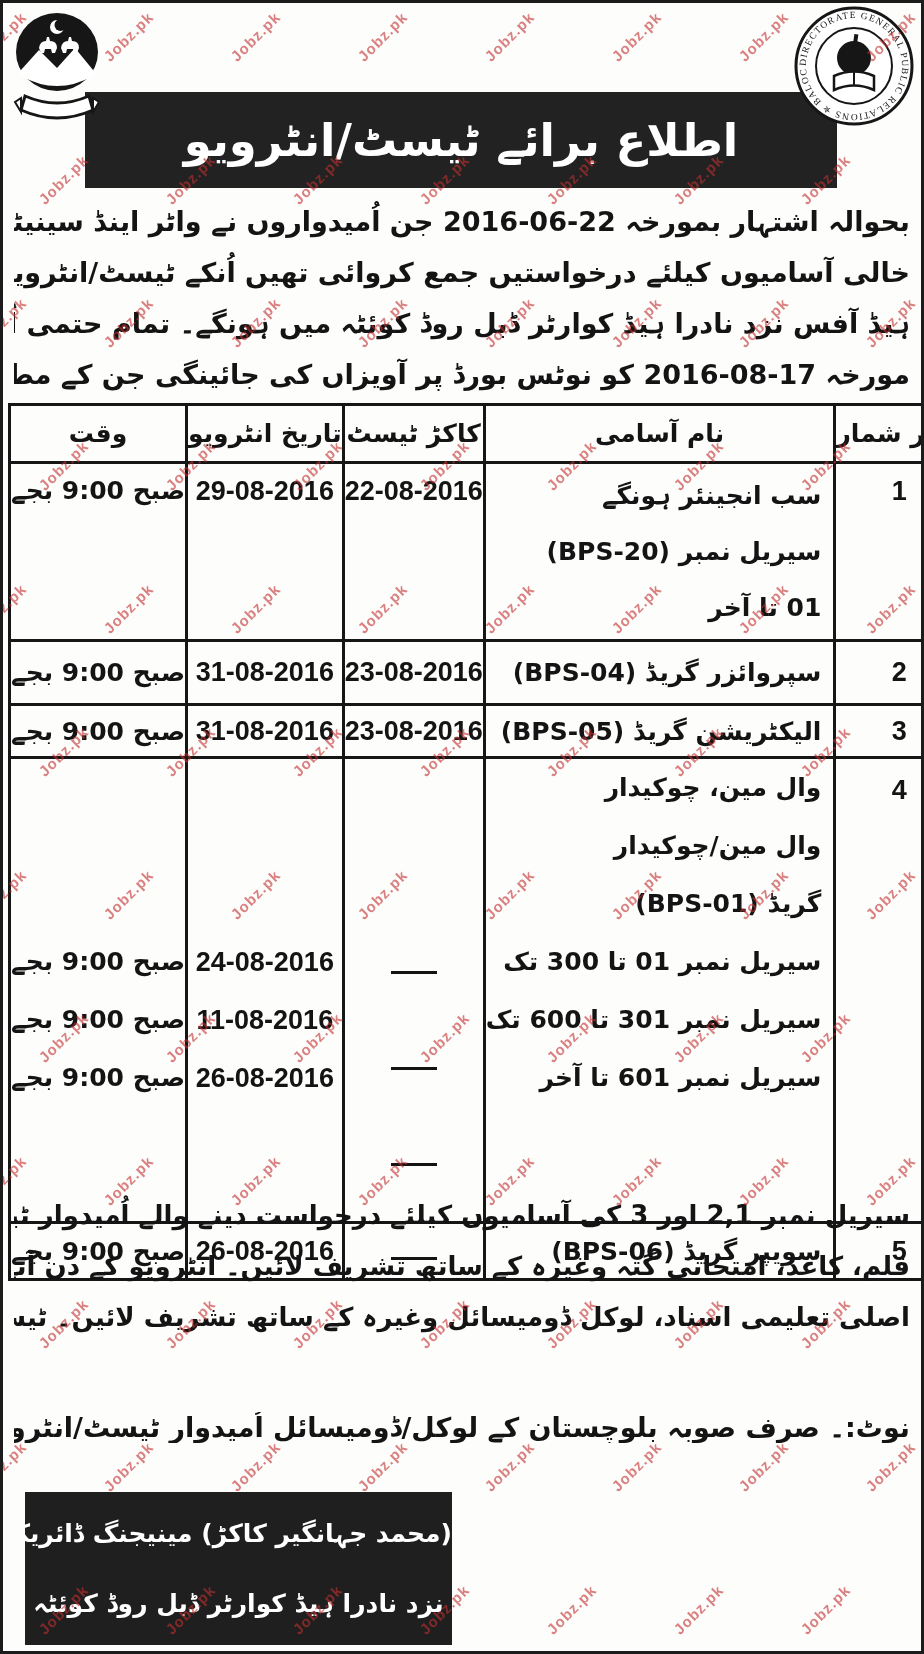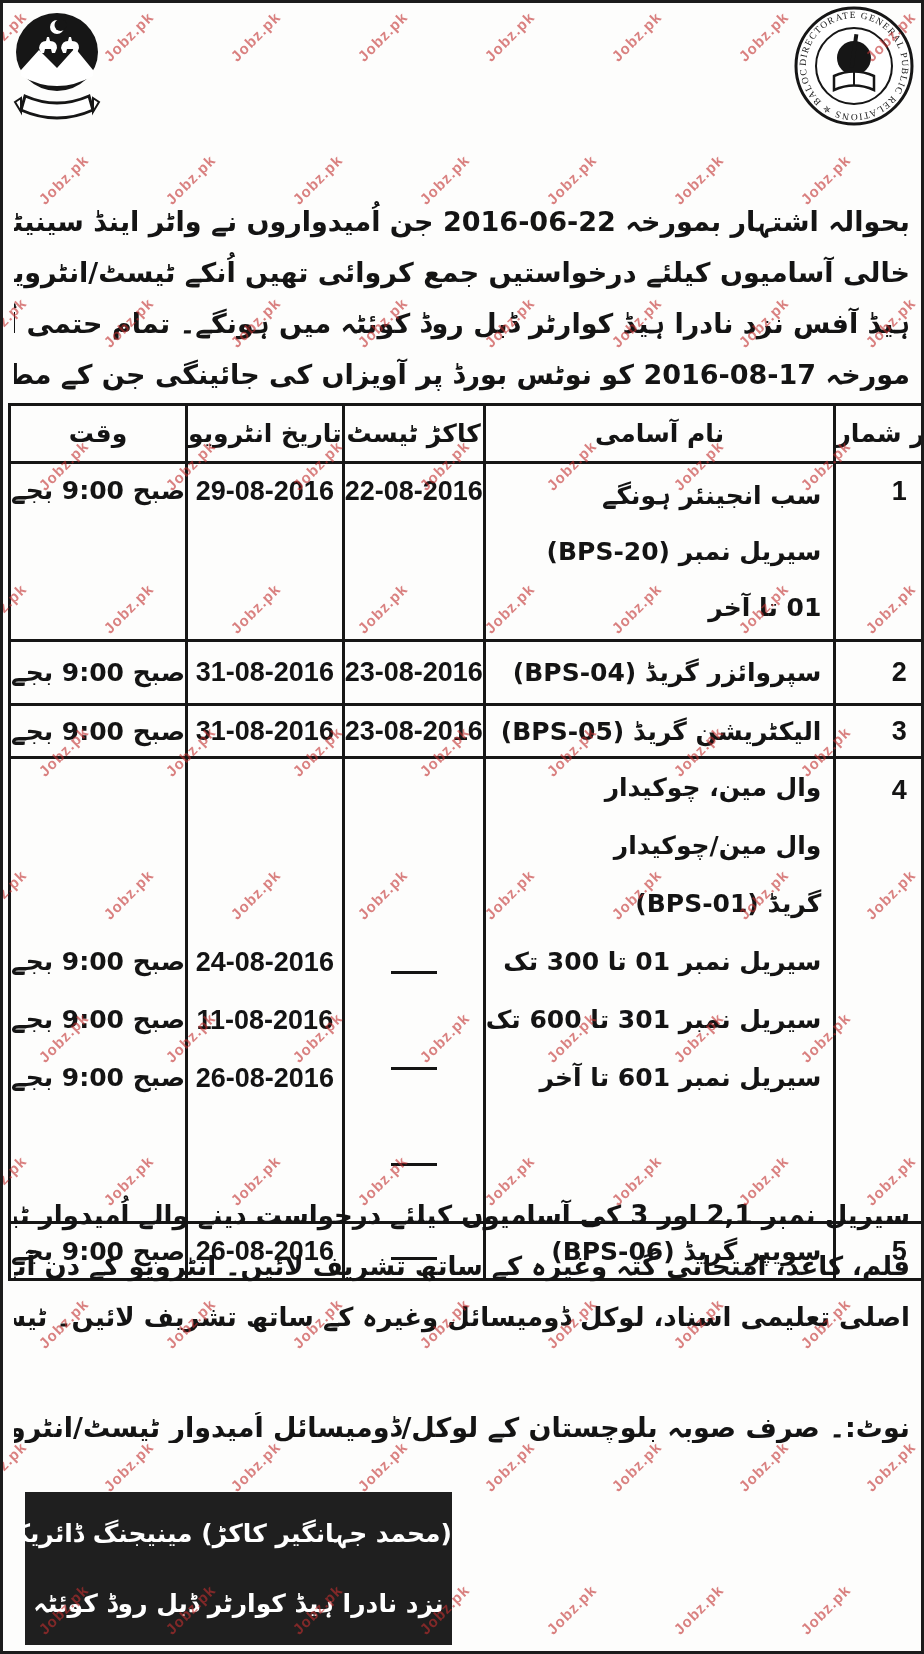--- a/index.html
+++ b/index.html
@@ -93,20 +93,23 @@
     <circle cx="47.5" cy="15" r="6" fill="#161616"></circle>
     <path d="M26 38 q1 -7 7 -7 l1 -4 2 0 1 4 q7 0 7 7 l-2 5 -3 0 -1 -4 -6 0 -1 4 -3 0 z" fill="#fff"></path>
     <path d="M48 38 q1 -7 7 -7 l1 -4 2 0 1 4 q7 0 7 7 l-2 5 -3 0 -1 -4 -6 0 -1 4 -3 0 z" fill="#fff"></path>
     <path d="M8 60 L26 40 L44 58 L62 38 L80 60 L80 66 Q44 86 8 66 Z" fill="#fff"></path>
     <path d="M12 86 Q44 100 76 86 L80 100 Q44 116 8 100 Z" fill="#fff" stroke="#161616" stroke-width="3"></path>
     <path d="M8 88 L2 92 L8 102 Z" fill="#fff" stroke="#161616" stroke-width="2"></path>
     <path d="M80 88 L86 92 L80 102 Z" fill="#fff" stroke="#161616" stroke-width="2"></path>
   </svg>
 
 
+  <div class="banner">
+    <span>اطلاع برائے ٹیسٹ/انٹرویو</span>
+  </div>
 
   <svg class="seal" width="124" height="124" viewBox="0 0 124 124">
     <circle cx="62" cy="62" r="58" fill="#fff" stroke="#161616" stroke-width="3"></circle>
     <circle cx="62" cy="62" r="38" fill="none" stroke="#161616" stroke-width="2"></circle>
     <defs>
       <path id="sealArc" d="M62,62 m-48,0 a48,48 0 1,1 96,0 a48,48 0 1,1 -96,0"></path>
     </defs>
     <text font-size="9.5" font-family="Liberation Serif, serif" fill="#161616" letter-spacing="1.2">
       <textPath href="#sealArc">DIRECTORATE GENERAL PUBLIC RELATIONS ✯ BALOCHISTAN ✯</textPath>
     </text>

